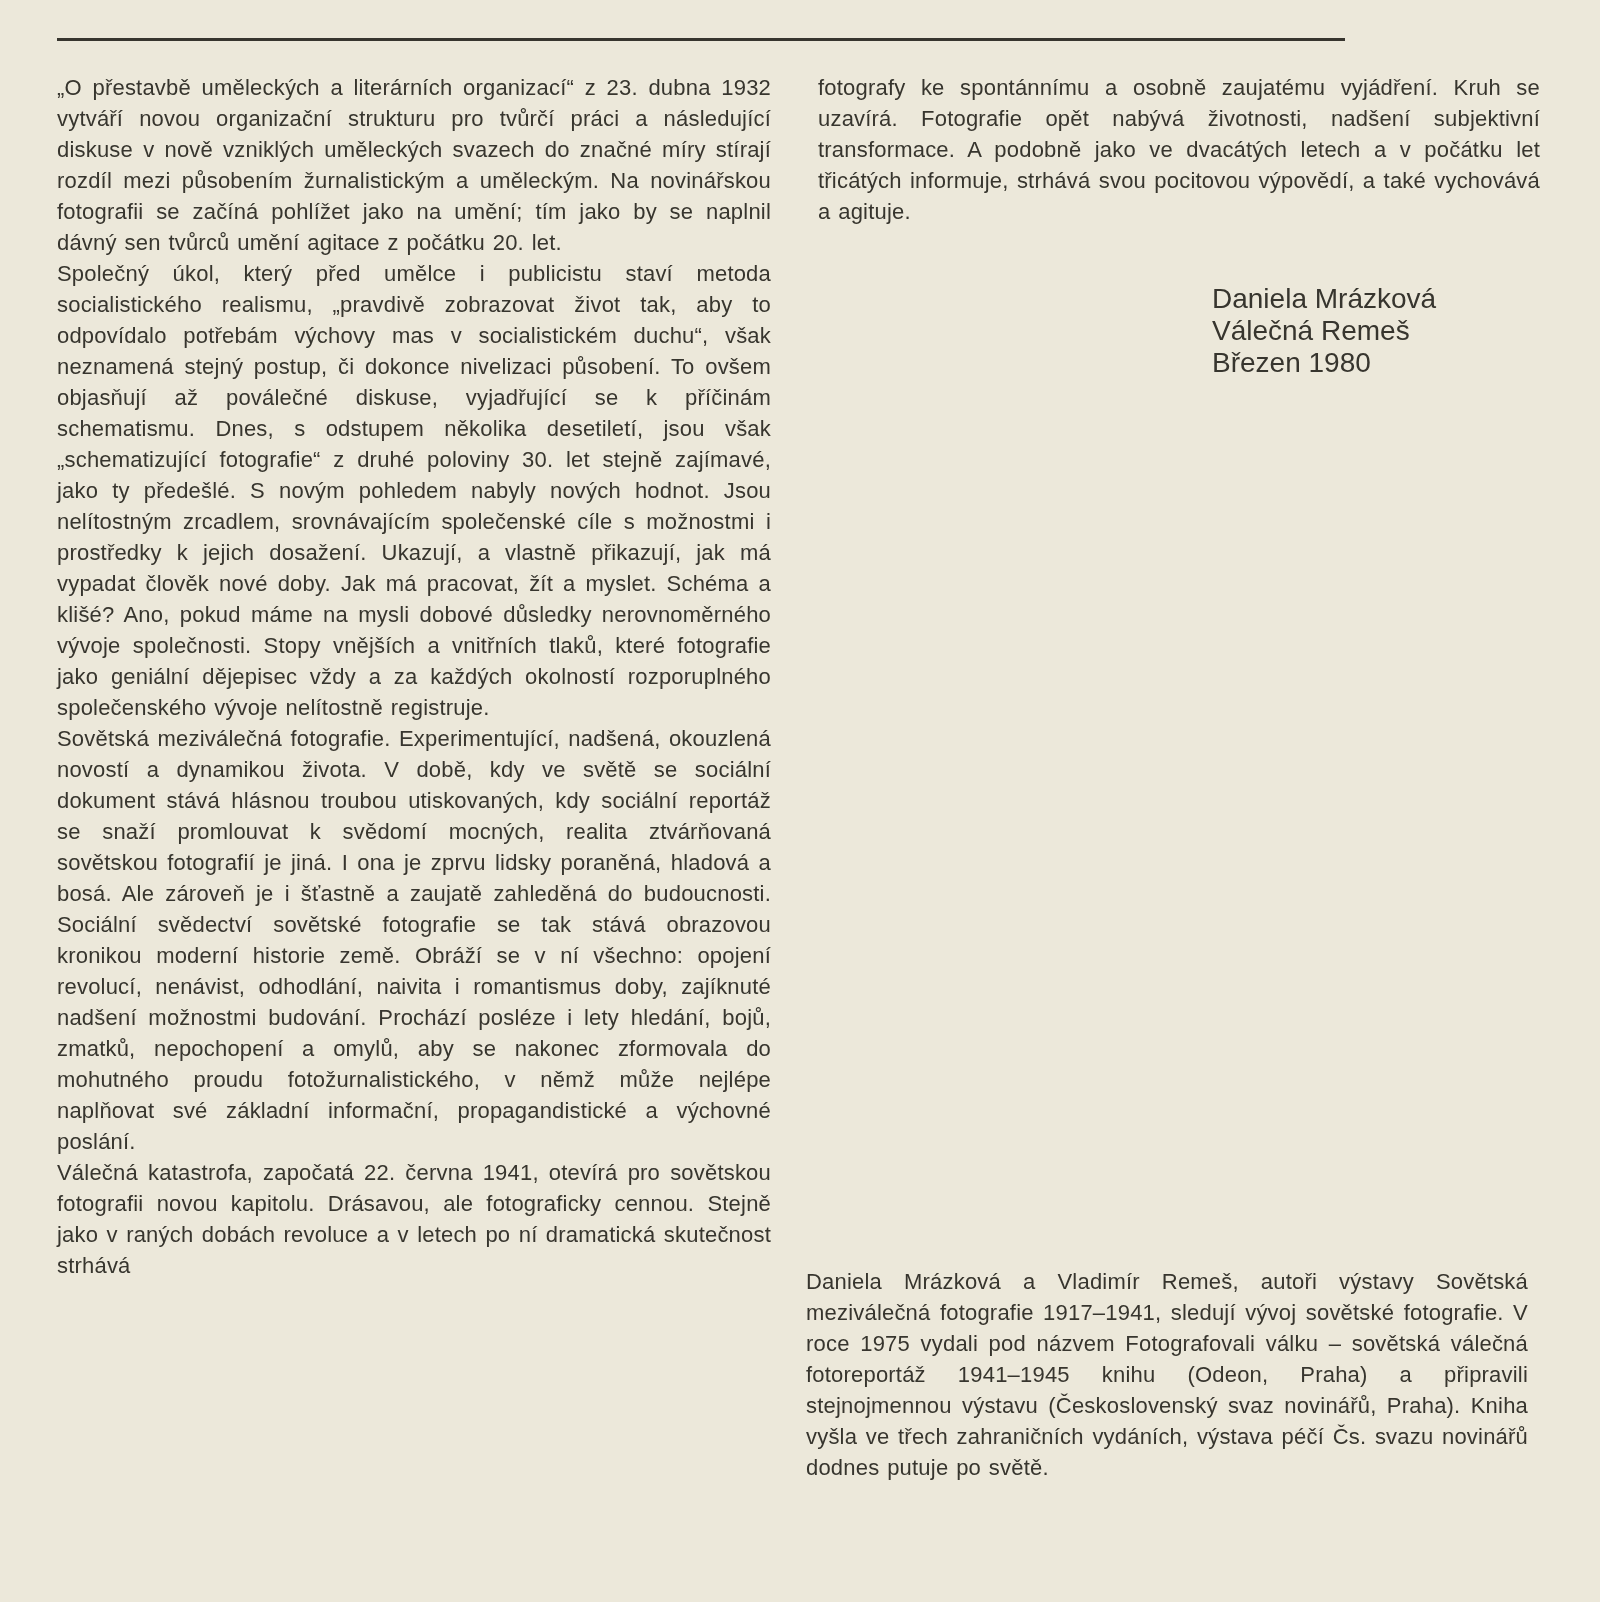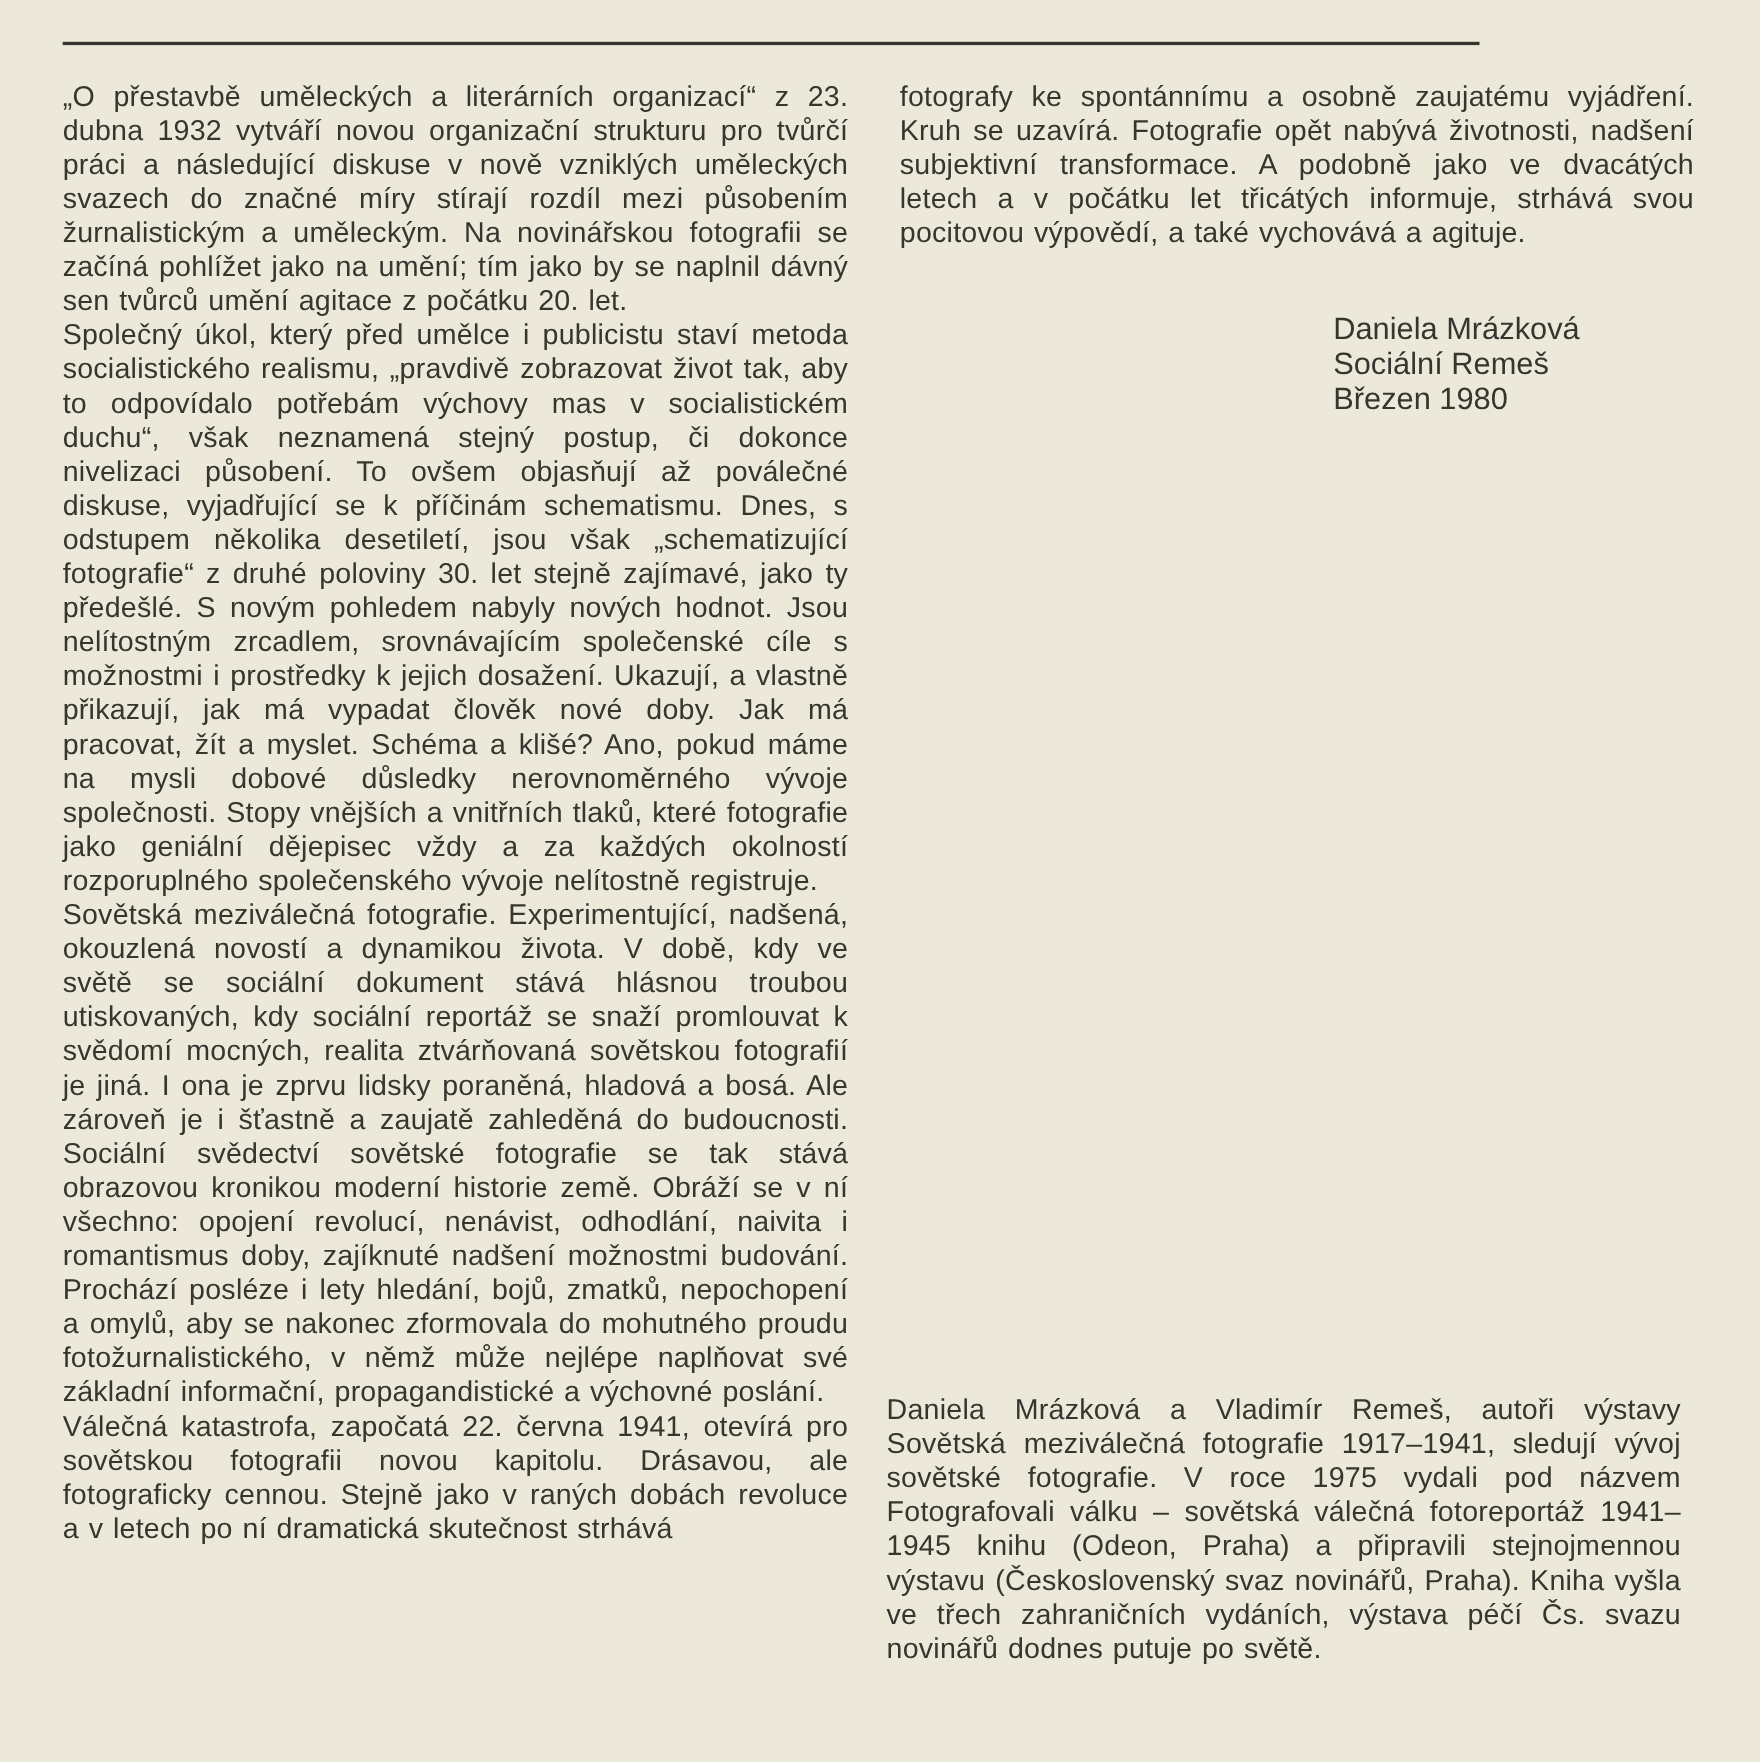--- a/index.html
+++ b/index.html
@@ -33,21 +33,21 @@
   .col-left {
     left: 57px;
     width: 714px;
   }
   .col-right {
     left: 806px;
     width: 722px;
     margin-left: 12px;
   }
   p.body-text {
-    font-size: 26px;
+    font-size: 22px;
     line-height: 31px;
     text-align: justify;
     letter-spacing: 0.2px;
     word-spacing: 1.5px;
     hyphens: auto;
     -webkit-hyphens: auto;
   }
   .signature {
     position: absolute;
     top: 283px;
@@ -79,21 +79,21 @@
     <p class="body-text">Sovětská meziválečná fotografie. Experimentující, nadšená, okouzlená novostí a dynamikou života. V době, kdy ve světě se sociální dokument stává hlásnou troubou utiskovaných, kdy sociální reportáž se snaží promlouvat k svědomí mocných, realita ztvárňovaná sovětskou fotografií je jiná. I ona je zprvu lidsky poraněná, hladová a bosá. Ale zároveň je i šťastně a zaujatě zahleděná do budoucnosti. Sociální svědectví sovětské fotografie se tak stává obrazovou kronikou moderní historie země. Obráží se v ní všechno: opojení revolucí, nenávist, odhodlání, naivita i romantismus doby, zajíknuté nadšení možnostmi budování. Prochází posléze i lety hledání, bojů, zmatků, nepochopení a omylů, aby se nakonec zformovala do mohutného proudu fotožurnalistického, v němž může nejlépe naplňovat své základní informační, propagandistické a výchovné poslání.</p>
     <p class="body-text">Válečná katastrofa, započatá 22. června 1941, otevírá pro sovětskou fotografii novou kapitolu. Drásavou, ale fotograficky cennou. Stejně jako v raných dobách revoluce a v letech po ní dramatická skutečnost strhává</p>
   </div>
 
   <div class="col col-right">
     <p class="body-text">fotografy ke spontánnímu a osobně zaujatému vyjádření. Kruh se uzavírá. Fotografie opět nabývá životnosti, nadšení subjektivní transformace. A podobně jako ve dvacátých letech a v počátku let třicátých informuje, strhává svou pocitovou výpovědí, a také vychovává a agituje.</p>
   </div>
 
   <div class="signature">
     <div>Daniela Mrázková</div>
-    <div>Sociální Remeš</div>
+    <div>Válečná Remeš</div>
     <div class="date">Březen 1980</div>
   </div>
 
   <div class="credit">
     <p class="body-text">Daniela Mrázková a Vladimír Remeš, autoři výstavy Sovětská meziválečná fotografie 1917–1941, sledují vývoj sovětské fotografie. V roce 1975 vydali pod názvem Fotografovali válku – sovětská válečná fotoreportáž 1941–1945 knihu (Odeon, Praha) a připravili stejnojmennou výstavu (Československý svaz novinářů, Praha). Kniha vyšla ve třech zahraničních vydáních, výstava péčí Čs. svazu novinářů dodnes putuje po světě.</p>
   </div>
 
 </div>
 
 </body></html>

